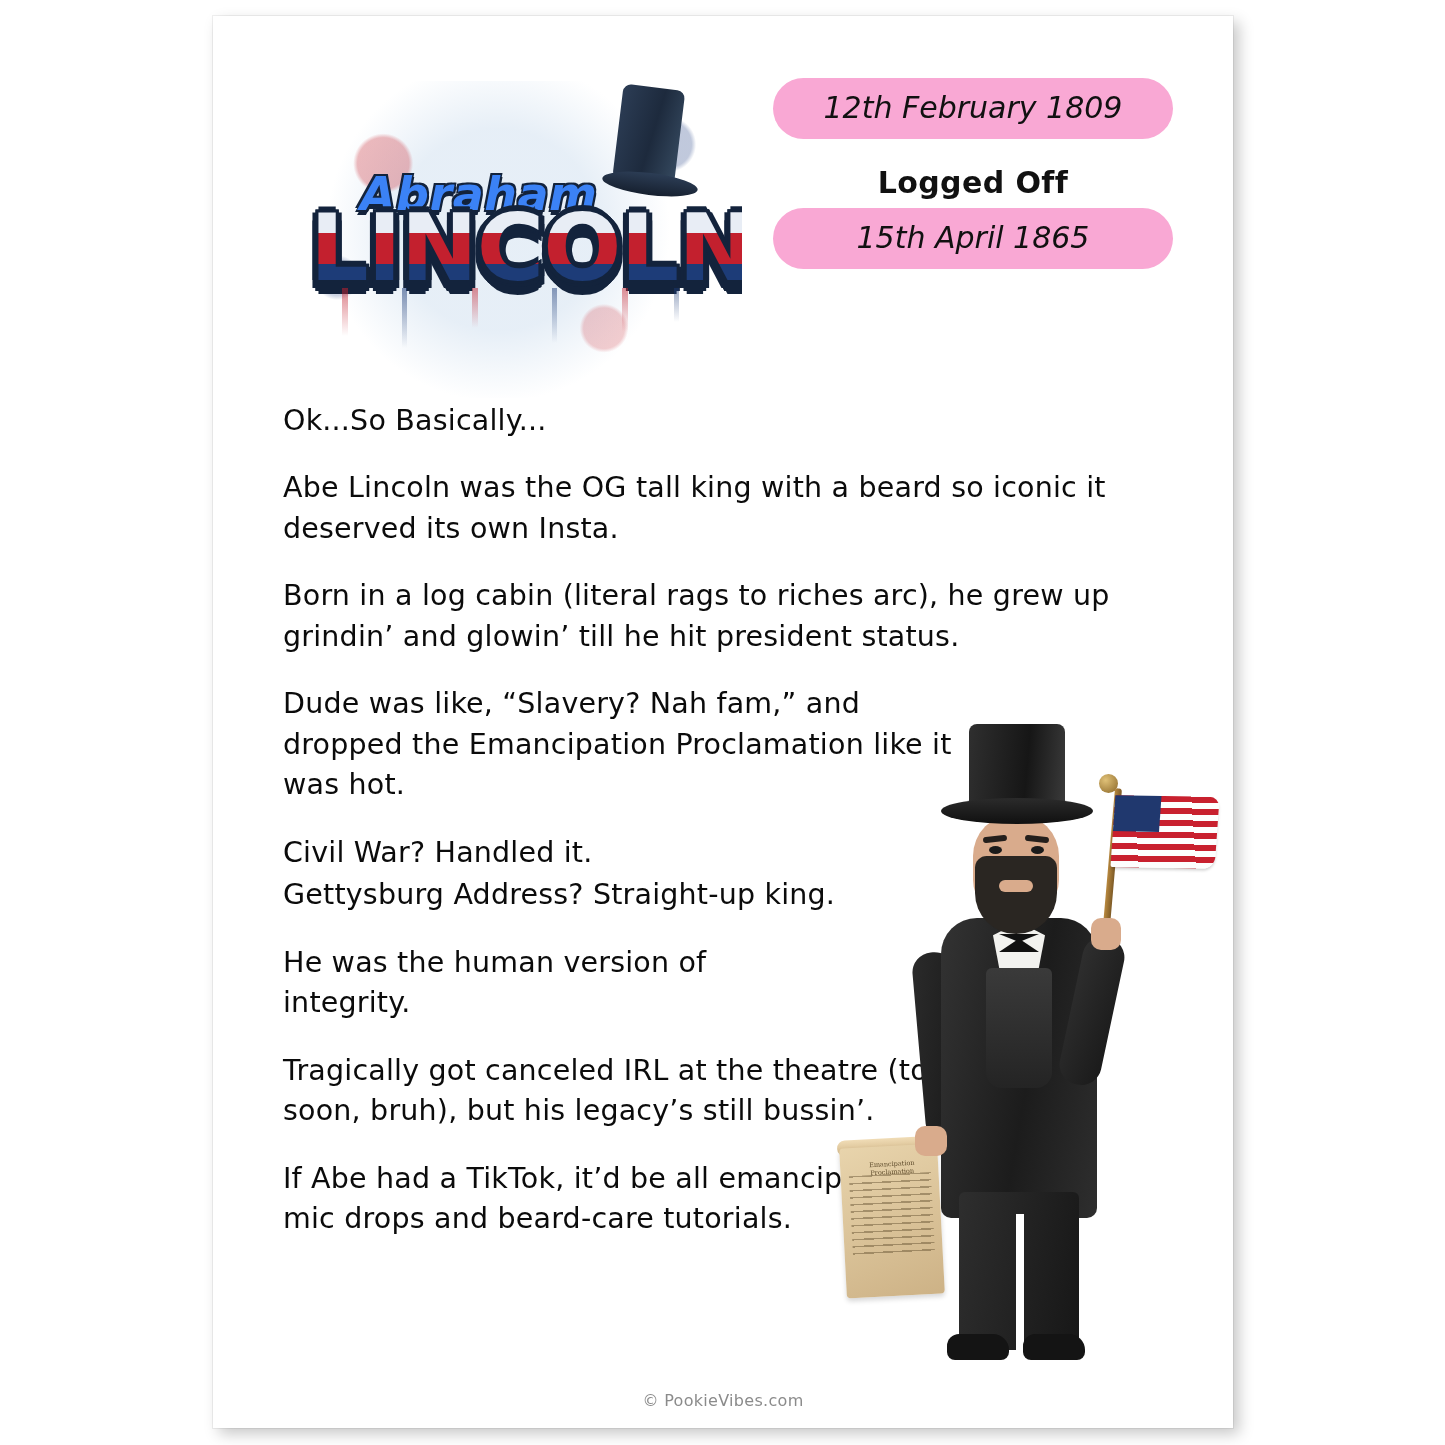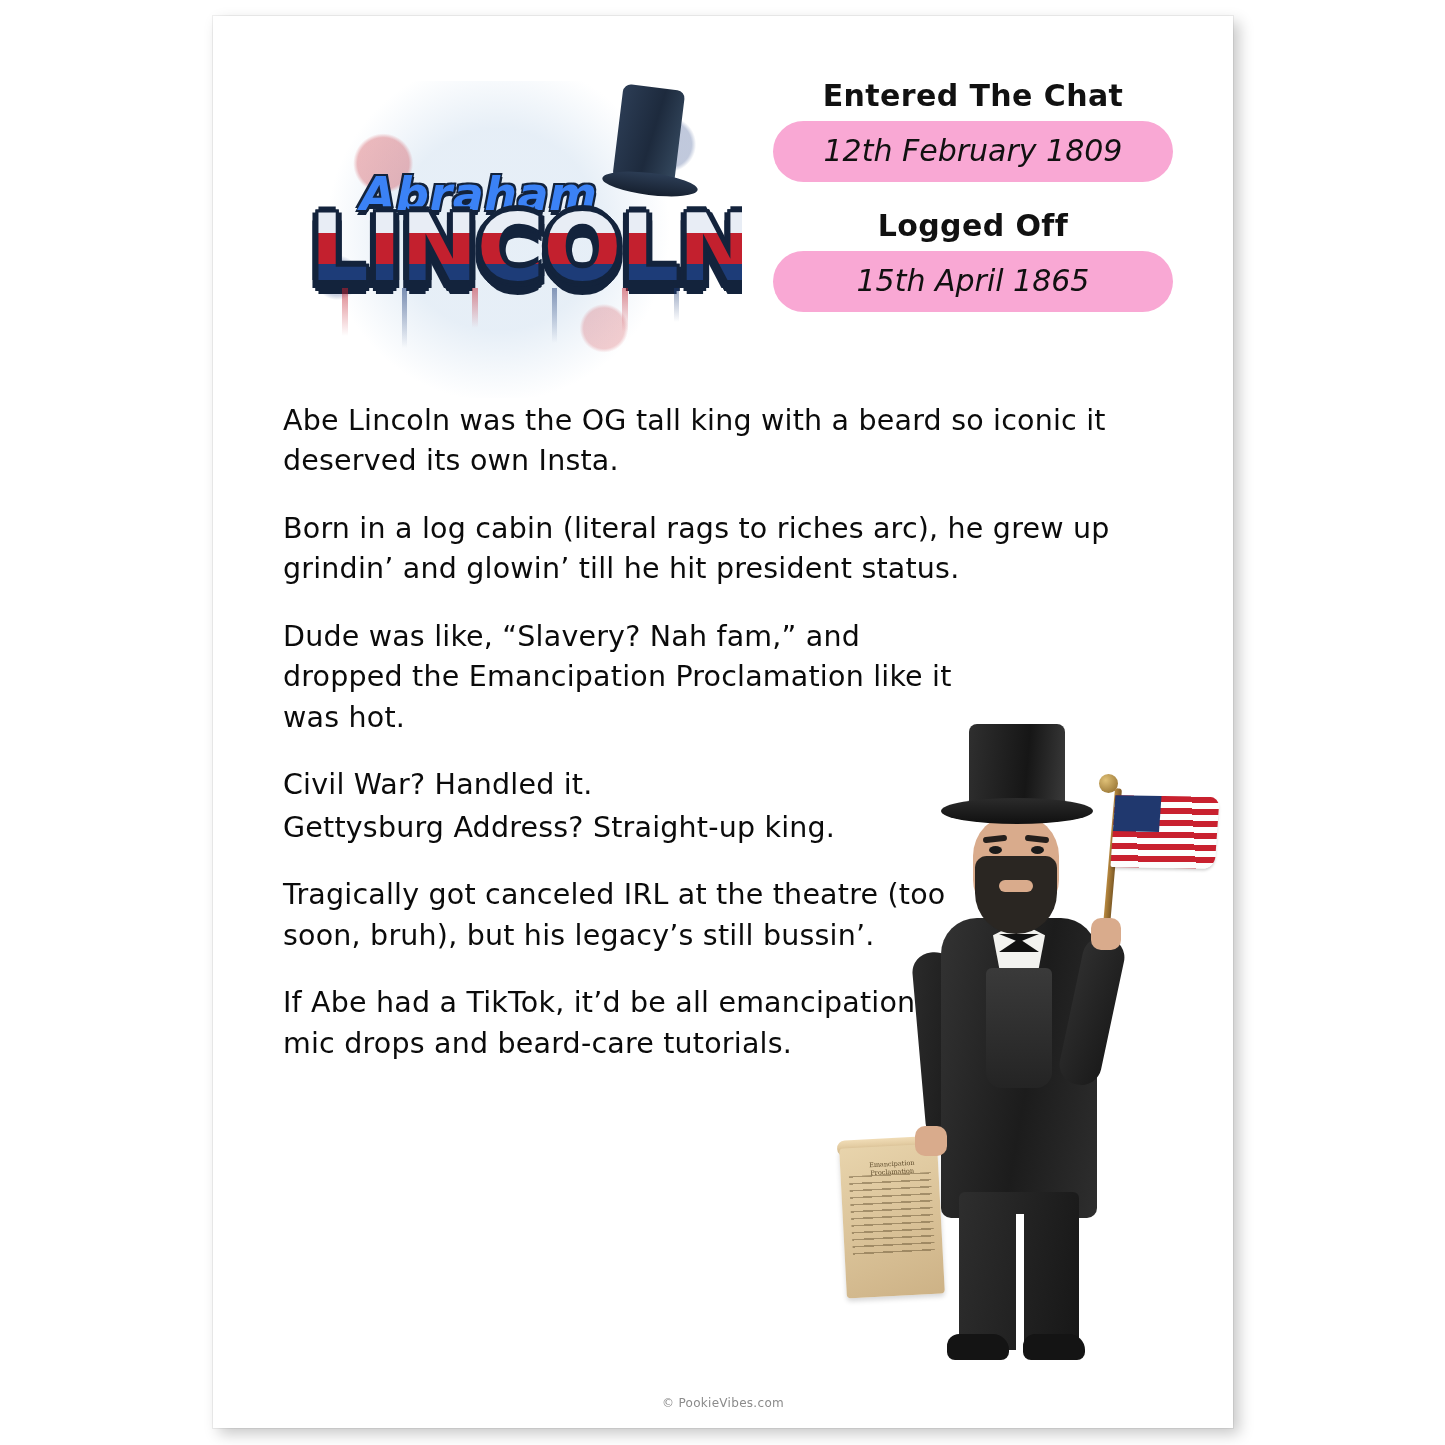--- a/index.html
+++ b/index.html
@@ -435,21 +435,21 @@
     border-radius: 10px;
   }
 
   .credit {
     position: absolute;
     left: 0;
     bottom: 18px;
     width: 100%;
     text-align: center;
     font-family: "DejaVu Sans", sans-serif;
-    font-size: 12px;
+    font-size: 16px;
     color: #8b8b8b;
     letter-spacing: 0.3px;
   }
 </style>
 </head>
 <body>
 
 <div class="stage">
   <div class="poster">
 
@@ -460,33 +460,34 @@
         <div class="logo-hat">
           <div class="crown"></div>
           <div class="brim"></div>
         </div>
         <div class="logo-first">Abraham</div>
         <div class="logo-second">LINCOLN</div>
         <div class="logo-drips"></div>
       </div>
 
       <div class="meta">
-        <div class="meta-label">Entered The Chat</div>
         <div class="meta-pill">12th February 1809</div>
         <div class="meta-label">Logged Off</div>
         <div class="meta-pill">15th April 1865</div>
       </div>
     </div>
 
     <div class="body-copy">
+      <p class="para">Ok...So Basically...</p>
       <p class="para">Abe Lincoln was the OG tall king with a beard so iconic it deserved its own Insta.</p>
       <p class="para">Born in a log cabin (literal rags to riches arc), he grew up grindin’ and glowin’ till he hit president status.</p>
       <p class="para mid">Dude was like, “Slavery? Nah fam,” and dropped the Emancipation Proclamation like it was hot.</p>
       <p class="para short" style="margin-bottom:2px;">Civil War? Handled it.</p>
       <p class="para short">Gettysburg Address? Straight-up king.</p>
+      <p class="para short">He was the human version of integrity.</p>
       <p class="para mid">Tragically got canceled IRL at the theatre (too soon, bruh), but his legacy’s still bussin’.</p>
       <p class="para narrow">If Abe had a TikTok, it’d be all emancipation mic drops and beard-care tutorials.</p>
     </div>
 
     <div class="figure">
       <div class="fig-pole-top"></div>
       <div class="fig-pole"></div>
       <div class="fig-flag">
         <div class="fig-flag-canton"></div>
       </div>

